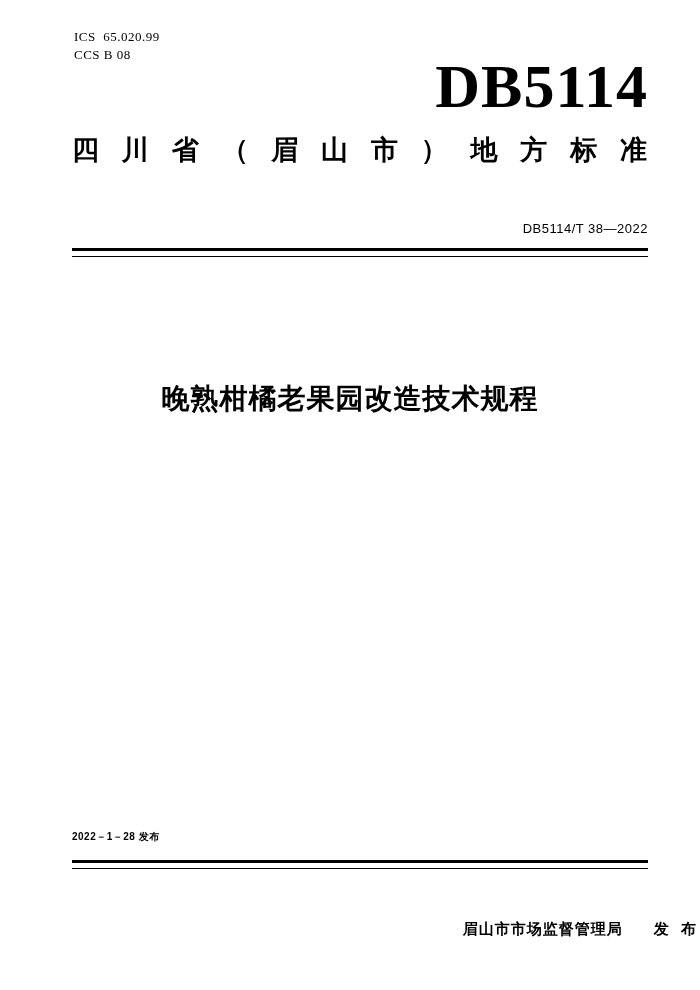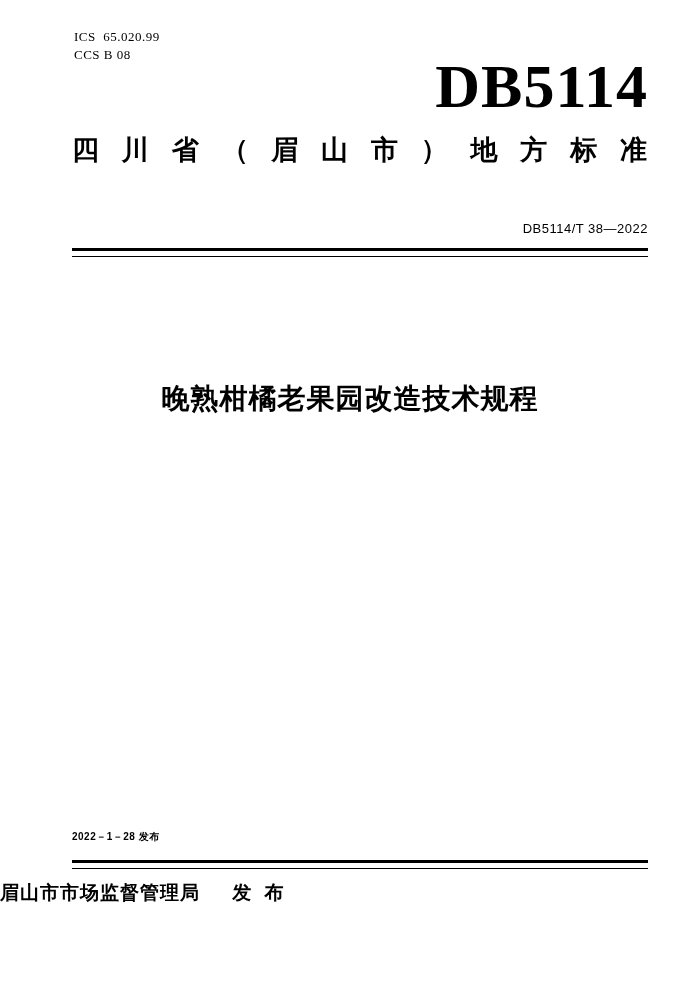--- a/index.html
+++ b/index.html
@@ -133,25 +133,25 @@
     right: 52px;
     top: 868px;
     height: 1px;
     background: #000000;
   }
   
   .issuer-row {
     position: absolute;
     left: 0;
     right: 0;
-    top: 880px;
-    text-align: left;
-    font-family: "Liberation Sans", sans-serif;
-    font-weight: bold;
-    font-size: 19px;
+    top: 920px;
+    text-align: right;
+    font-family: "Liberation Sans", sans-serif;
+    font-weight: bold;
+    font-size: 15px;
     letter-spacing: 1px;
   }
   .issuer-row .publish {
     margin-left: 26px;
     letter-spacing: 4px;
   }
 </style>
 </head>
 <body>
 

